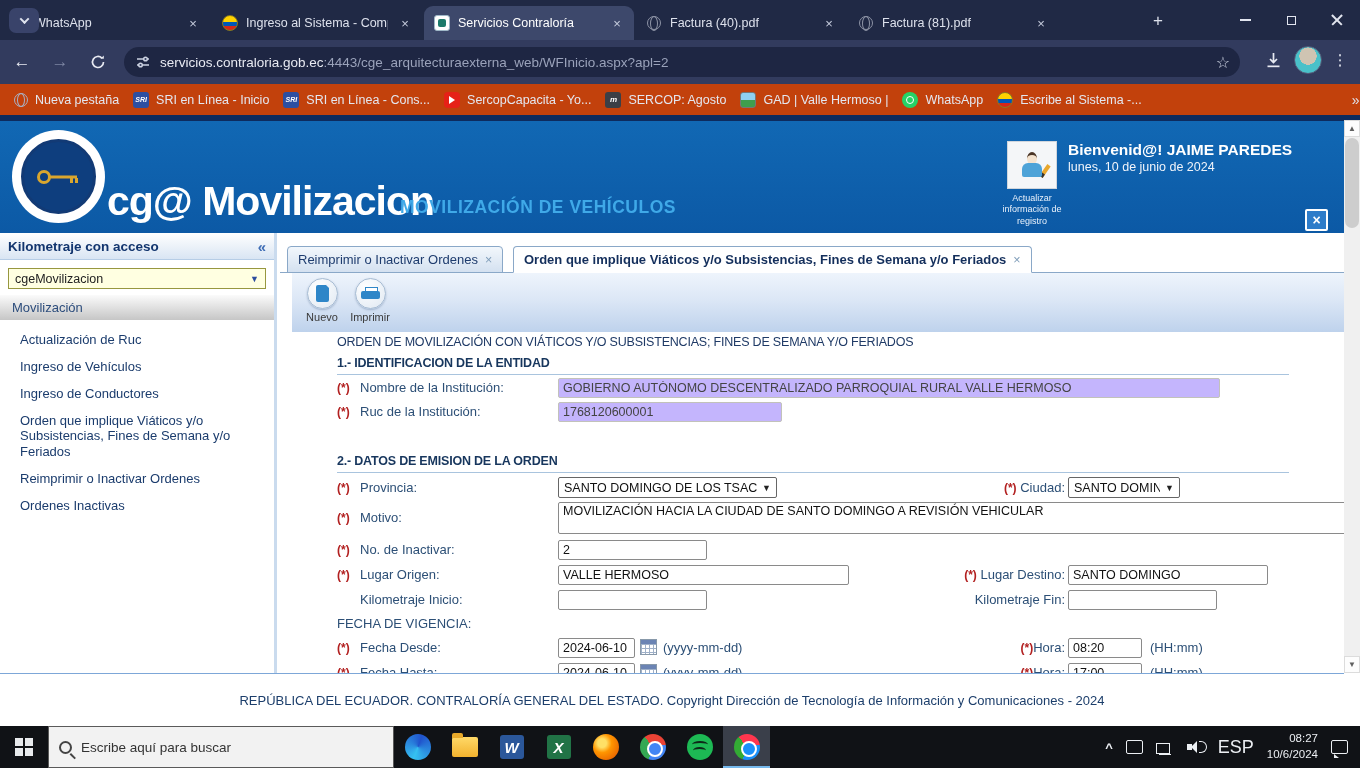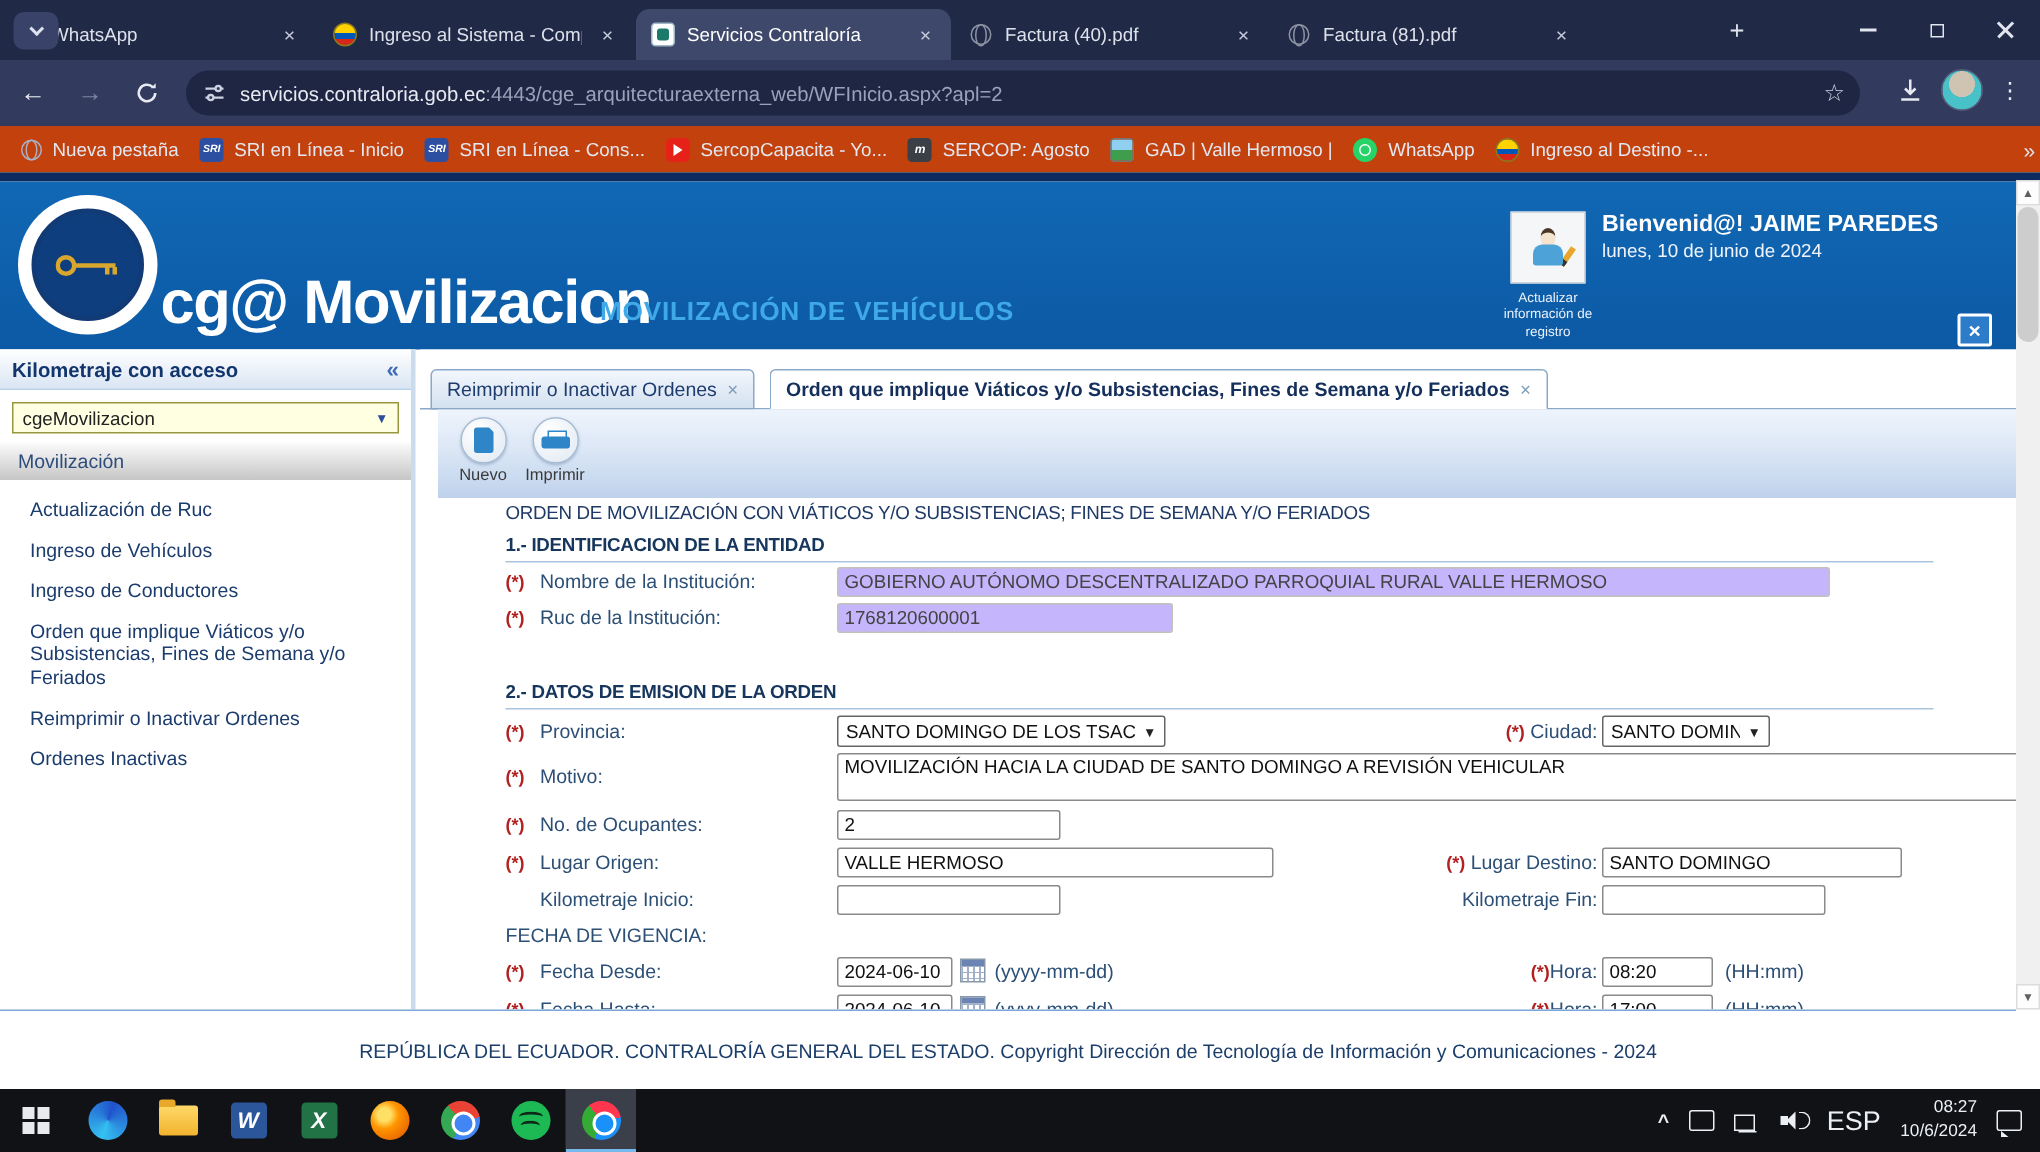--- a/index.html
+++ b/index.html
@@ -281,21 +281,21 @@
   <div class="bm">
       <i class="bm-ic bm-gad"></i>
       <span>GAD | Valle Hermoso |</span>
     </div>
   <div class="bm">
       <i class="bm-ic bm-wa"></i>
       <span>WhatsApp</span>
     </div>
   <div class="bm">
       <i class="bm-ic bm-ec"></i>
-      <span>Ingreso al Destino -...</span>
+      <span>Escribe al Sistema -...</span>
     </div>
   <div class="bm bm-overflow">»</div>
 
 </div>
 
 <div class="page">
   <div class="page-topstrip"></div>
 
   <div class="sitehead">
     <div class="cge-logo">
@@ -391,21 +391,21 @@
       <div class="fselect" style="left:788px;top:145px;width:112px;">
         <span class="sv">SANTO DOMINGO</span>
         <span class="sa">▼</span>
       </div>
 
       <span class="star" style="left:57px;top:179px;">(*)</span>
       <span class="flabel" style="left:80px;top:178px;">Motivo:</span>
       <textarea class="ftextarea" style="left: 278px; top: 170px; width: 812px; height: 32px;">MOVILIZACIÓN HACIA LA CIUDAD DE SANTO DOMINGO A REVISIÓN VEHICULAR</textarea>
 
       <span class="star" style="left:57px;top:211px;">(*)</span>
-      <span class="flabel" style="left:80px;top:210px;">No. de Ocupantes:</span>
+      <span class="flabel" style="left:80px;top:210px;">No. de Inactivar:</span>
       <input class="tinput" style="left: 278px; top: 208px; width: 149px;" value="2">
 
       <span class="star" style="left:57px;top:236px;">(*)</span>
       <span class="flabel" style="left:80px;top:235px;">Lugar Origen:</span>
       <input class="tinput" style="left: 278px; top: 233px; width: 291px;" value="VALLE HERMOSO">
       <span class="rlabel" style="left:560px;top:235px;width:225px;"><span class="star2">(*)</span> <span>Lugar Destino:</span></span>
       <input class="tinput" style="left: 788px; top: 233px; width: 200px;" value="SANTO DOMINGO">
 
       <span class="flabel" style="left:80px;top:260px;">Kilometraje Inicio:</span>
       <input class="tinput" style="left: 278px; top: 258px; width: 149px;" value="">
@@ -446,20 +446,24 @@
 </div>
 
 <div class="taskbar">
   <div class="startbtn">
     <span class="winlogo">
         <i></i>
         <i></i>
         <i></i>
         <i></i>
       </span>
+  </div>
+  <div class="tb-search">
+    <i class="mag-ic"></i>
+    <input placeholder="Escribe aquí para buscar" style="">
   </div>
   <div class="tb-icons">
     <div class="tb-slot">
         <i class="app-ic ic-edge"></i>
       </div>
     <div class="tb-slot">
         <i class="ic-folder"></i>
       </div>
     <div class="tb-slot">
         <i class="ic-word">W</i>

